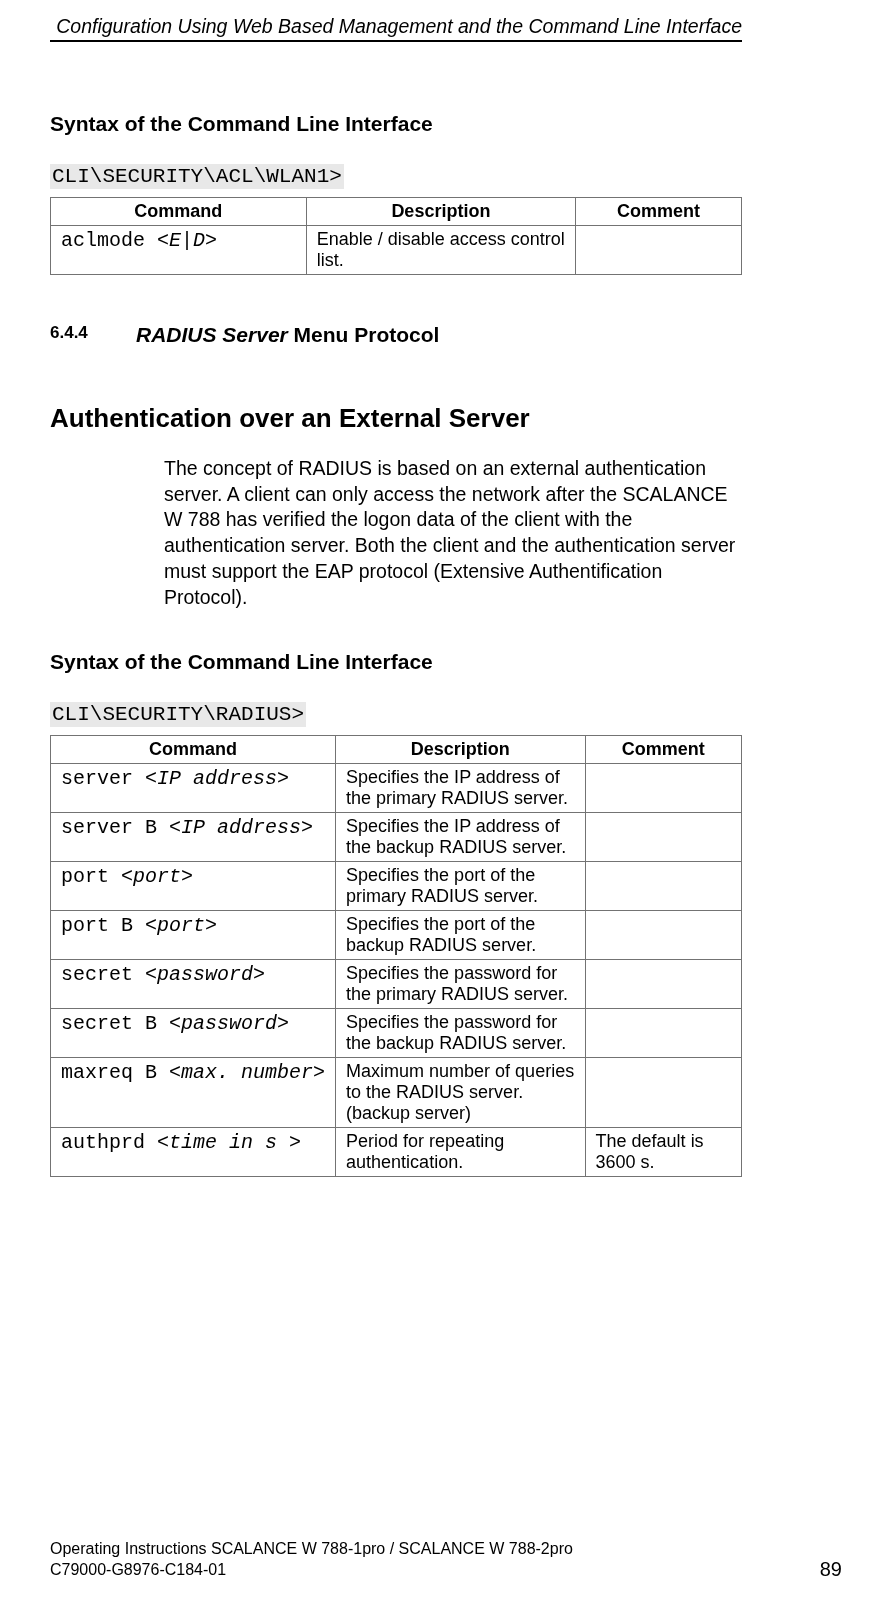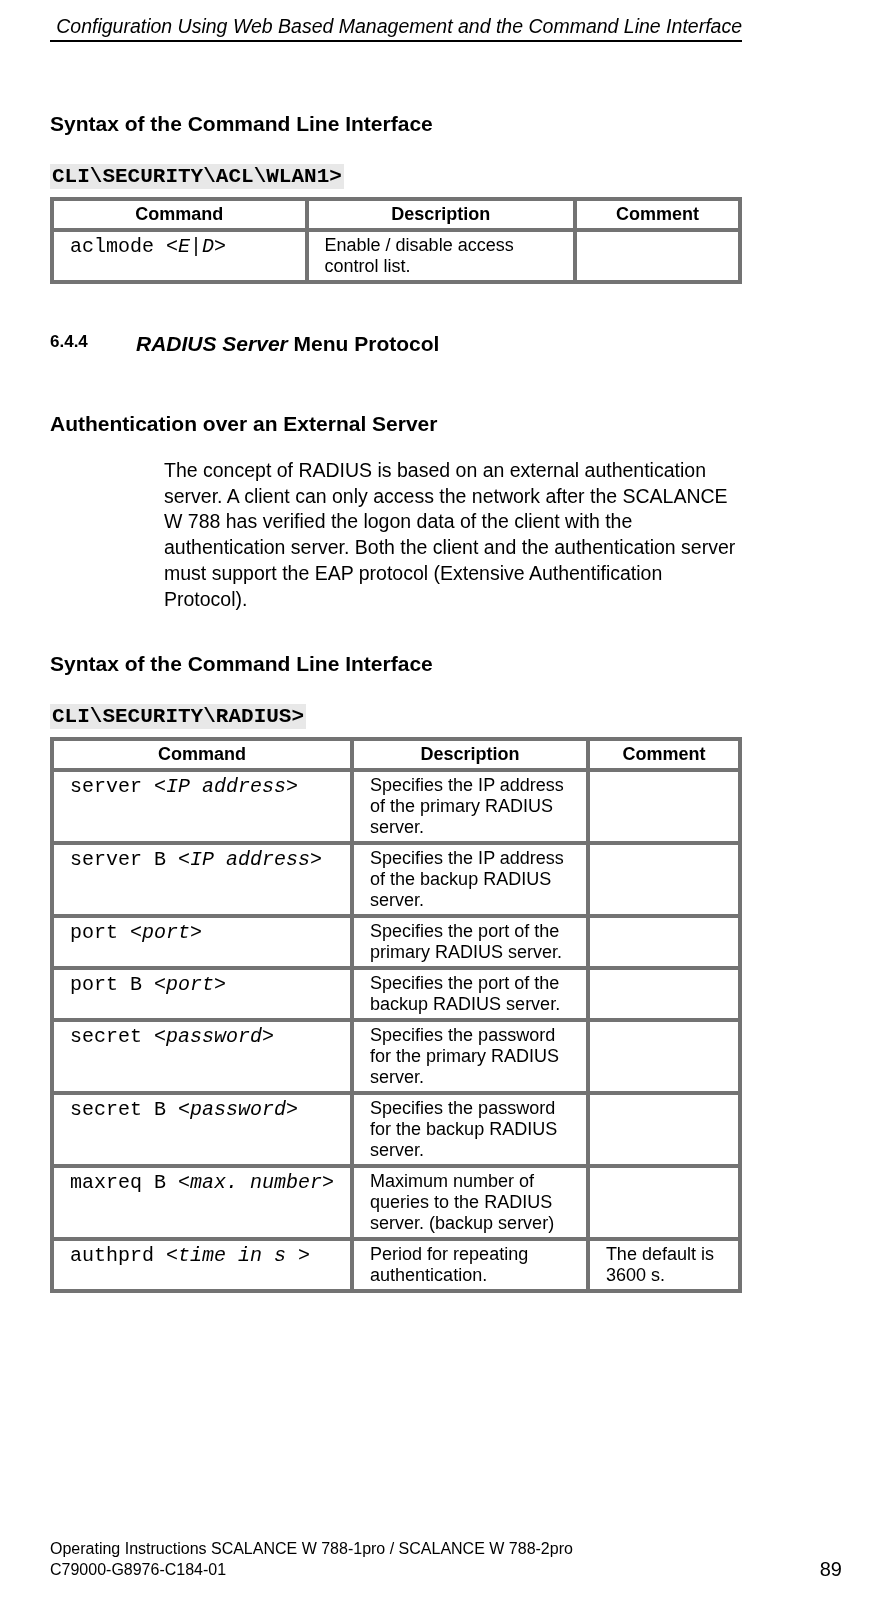--- a/index.html
+++ b/index.html
@@ -31,36 +31,36 @@
     border-top: 2px solid #000;
     margin: 0 0 70px 0;
   }
   h3.syntax-heading {
     font-size: 21px;
     font-weight: bold;
     margin: 0 0 28px 0;
   }
   .cli-path {
     font-family: "Courier New", monospace;
-    font-weight: bold;
+    font-weight: normal;
     font-size: 21px;
     background: #e8e8e8;
     display: inline-block;
     padding: 1px 2px;
     margin-bottom: 8px;
   }
   table.cmd {
     border-collapse: collapse;
     width: 100%;
     font-size: 18px;
     margin-bottom: 48px;
   }
   table.cmd th, table.cmd td {
-    border: 4px solid #737373;
-    padding: 3px 16px;
+    border: 1px solid #737373;
+    padding: 3px 10px;
     vertical-align: top;
     text-align: left;
   }
   table.cmd th {
     text-align: center;
     font-weight: bold;
     font-size: 18px;
   }
   table.cmd td.cmd-cell {
     font-family: "Courier New", monospace;
@@ -86,21 +86,21 @@
   .section-heading .title {
     font-weight: bold;
     font-size: 21px;
   }
   .section-heading .title .menucmd {
     font-style: italic;
     font-weight: bold;
   }
   .subhead {
     font-weight: bold;
-    font-size: 21px;
+    font-size: 26px;
     margin: 0 0 22px 0;
   }
   .bodytext {
     margin: 0 0 40px 114px;
     font-size: 19.5px;
     line-height: 1.32;
   }
   .footer {
     position: absolute;
     left: 50px;

